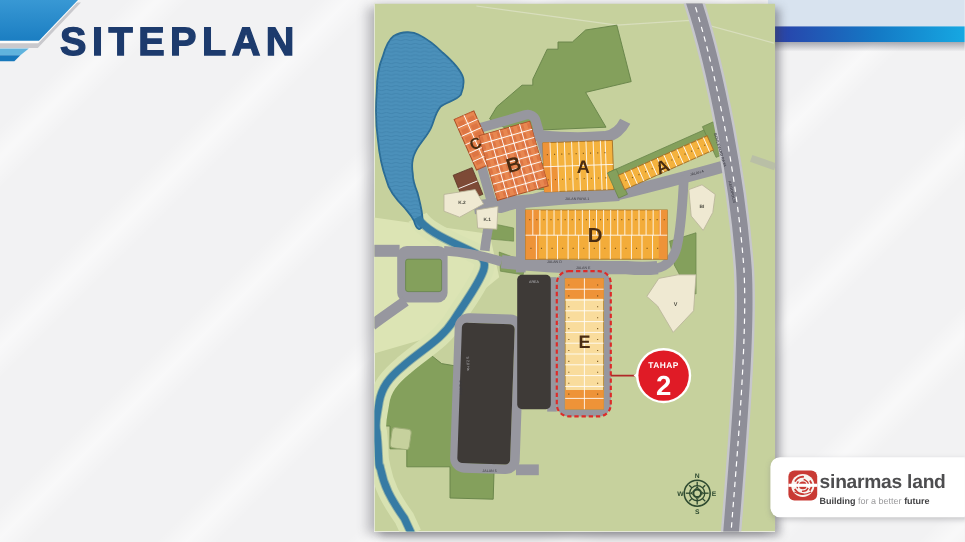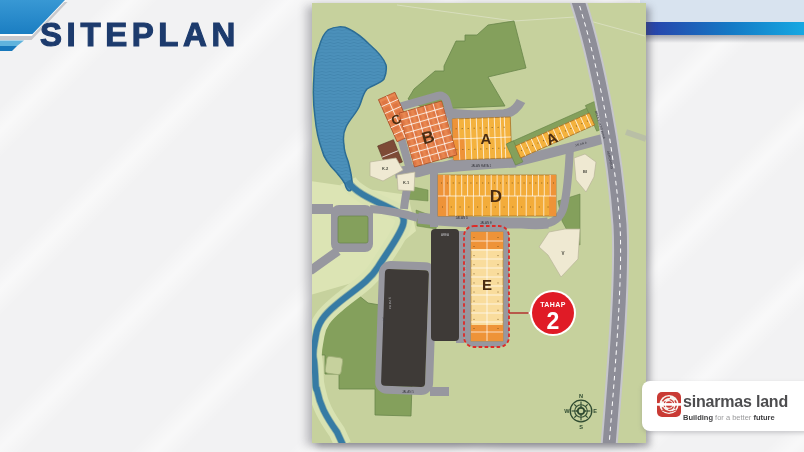--- a/index.html
+++ b/index.html
@@ -1,19 +1,19 @@
 <!DOCTYPE html>
 <html><head>
 <meta charset="utf-8">
 <style>
   html,body{margin:0;padding:0;}
   body{width:804px;height:452px;overflow:hidden;font-family:"Liberation Sans",sans-serif;background:#f2f2f3;position:relative;}
   .stripes{position:absolute;left:0;top:0;width:804px;height:452px;
     background:repeating-linear-gradient(135deg, rgba(255,255,255,0) 0px, rgba(255,255,255,0) 75px, rgba(255,255,255,0.5) 93px, rgba(255,255,255,0) 112px);}
-  .title{position:absolute;left:40px;top:16px;font-size:33px;font-weight:bold;color:#1d3b6d;letter-spacing:4.6px;-webkit-text-stroke:1.1px #1d3b6d;}
+  .title{position:absolute;left:50px;top:16px;font-size:33px;font-weight:bold;color:#1d3b6d;letter-spacing:4.6px;-webkit-text-stroke:1.1px #1d3b6d;}
   .band-top{position:absolute;left:640px;top:0;width:164px;height:22px;background:#d8e3ef;}
   .band-bar{position:absolute;left:640px;top:22px;width:164px;height:13px;background:linear-gradient(90deg,#2b3da8,#1479c5 55%,#16a8e2);}
   .band-shadow{position:absolute;left:640px;top:35px;width:164px;height:8px;background:linear-gradient(180deg,rgba(90,95,110,0.5),rgba(90,95,110,0));}
   .mapwrap{position:absolute;left:312px;top:3px;width:334px;height:440px;box-shadow:-6px 3px 8px rgba(70,70,80,0.3), 4px 4px 7px rgba(70,70,80,0.45);}
   .logocard{position:absolute;left:642px;top:381px;width:170px;height:50px;background:#ffffff;border-radius:8px;box-shadow:0 2px 4px rgba(120,120,125,0.35);}
 </style>
 </head>
 <body>
 
 <div class="stripes"></div>

